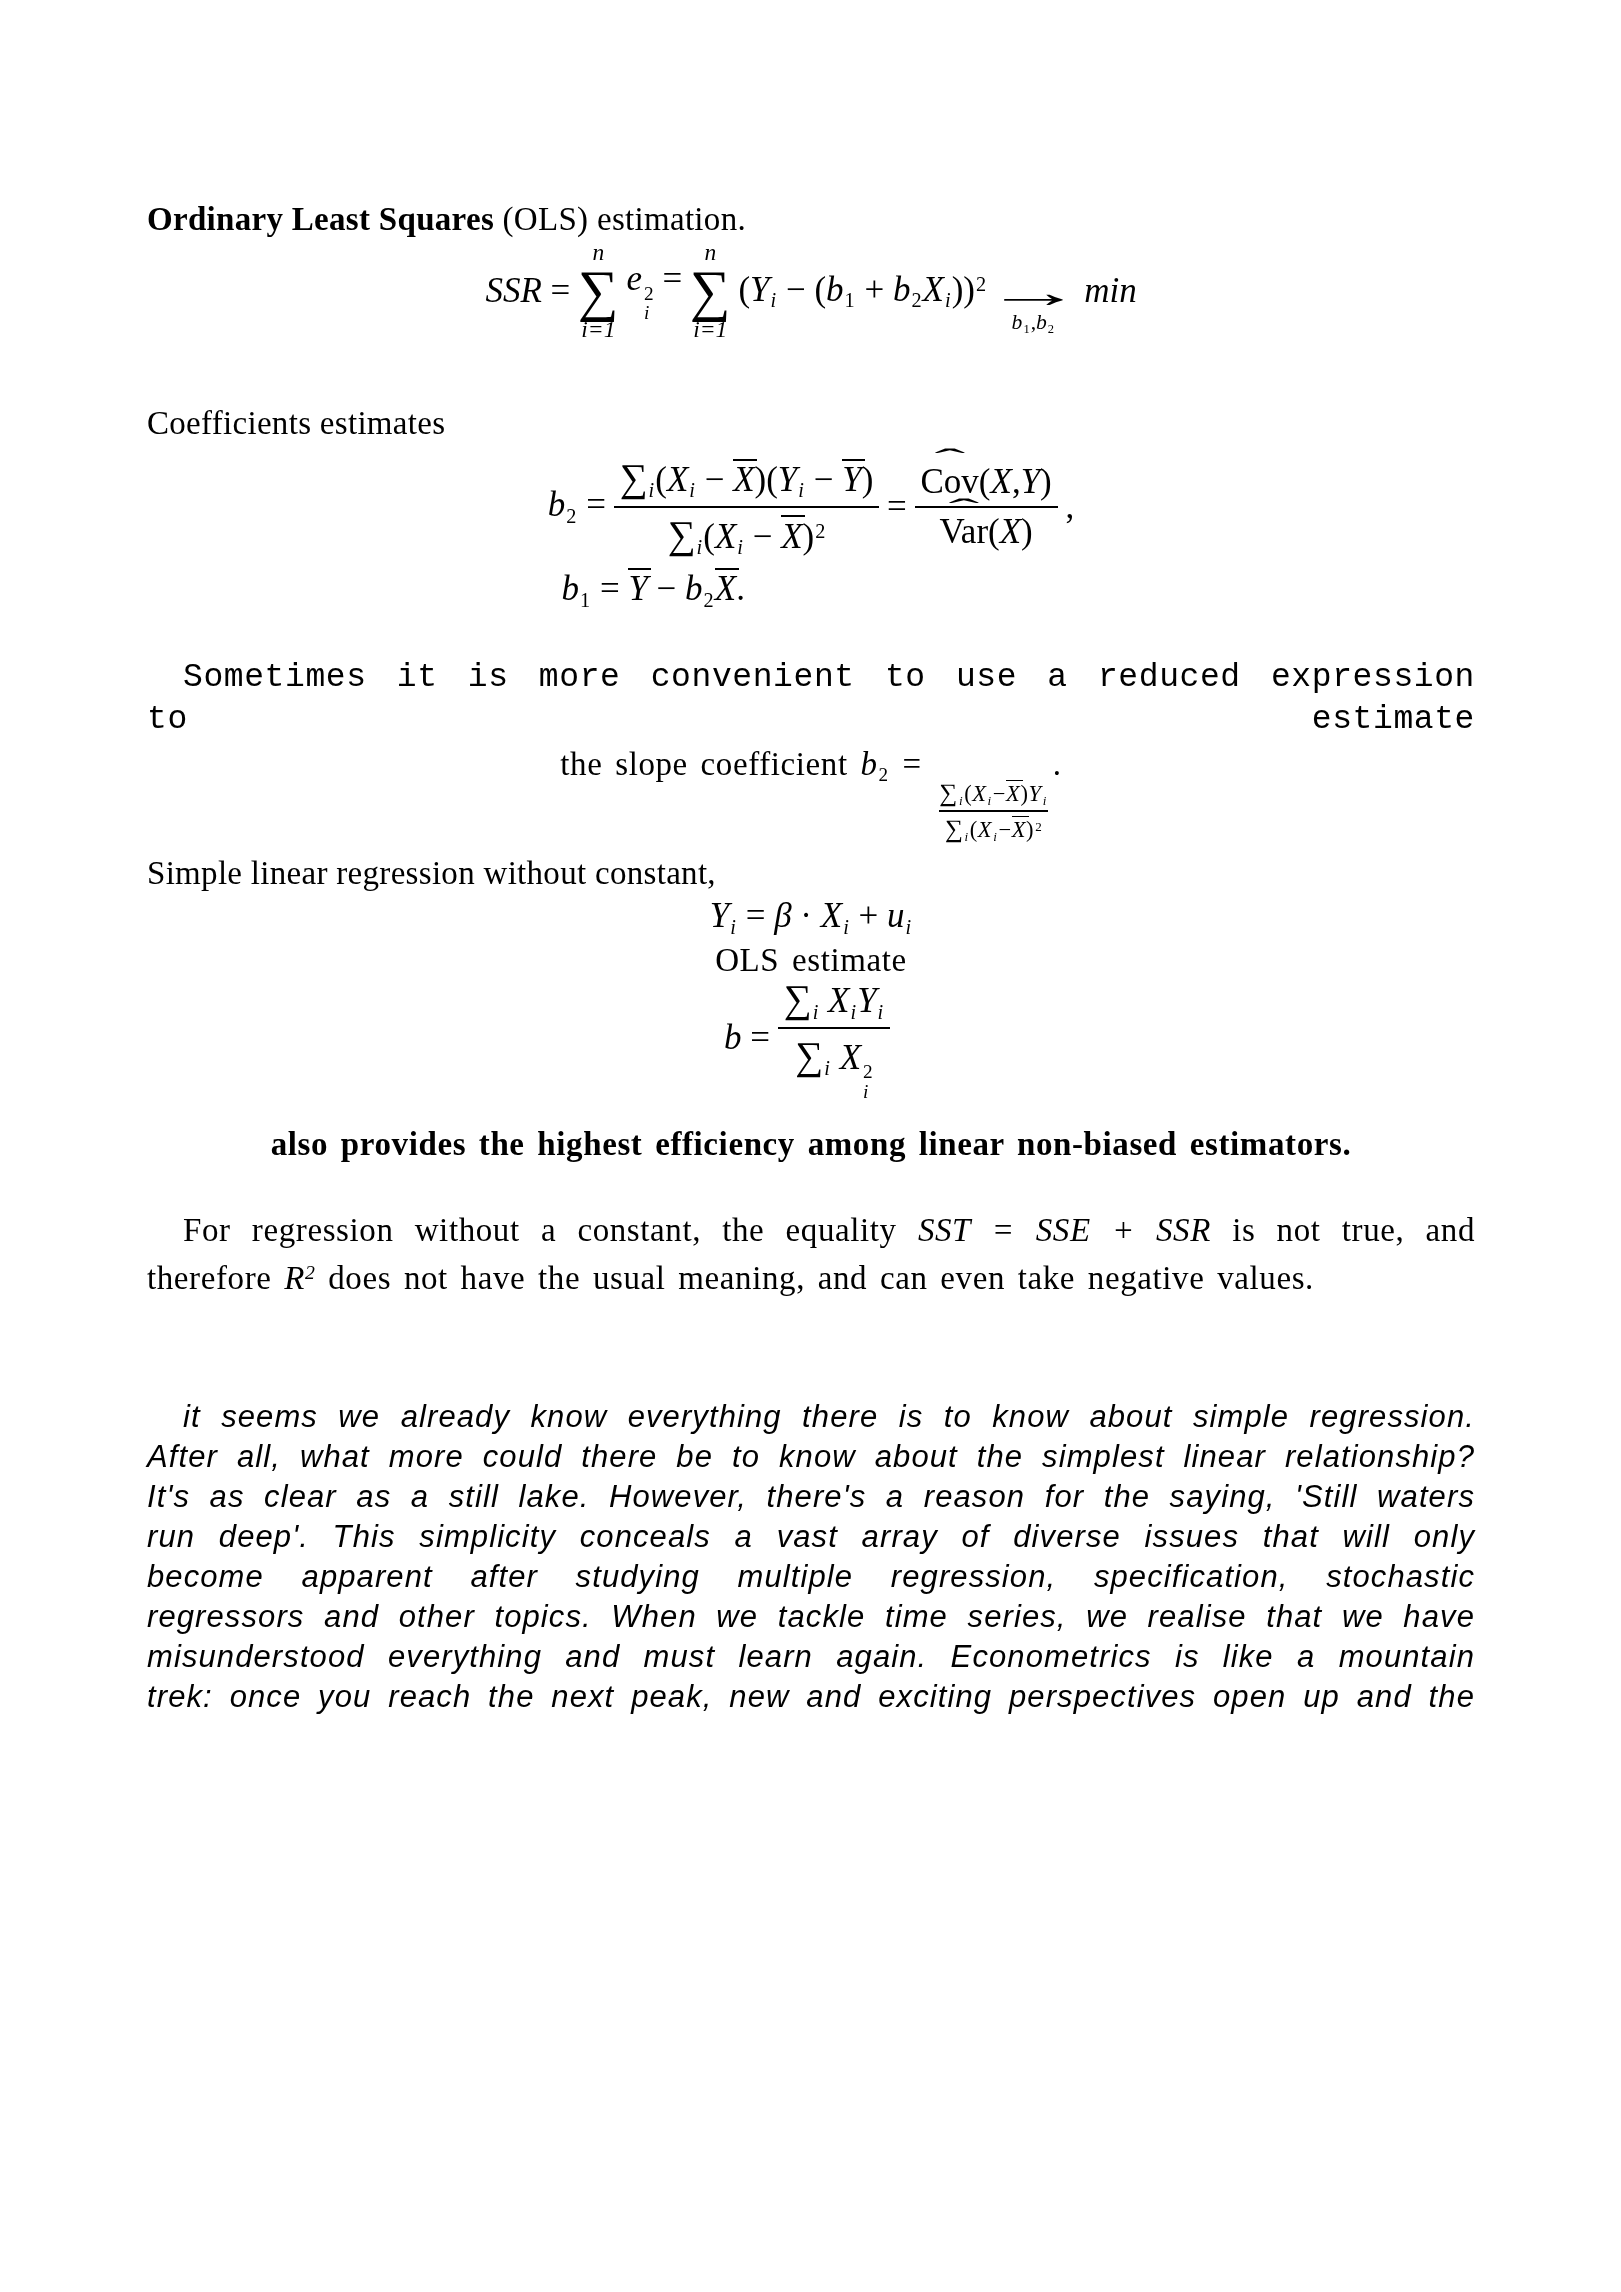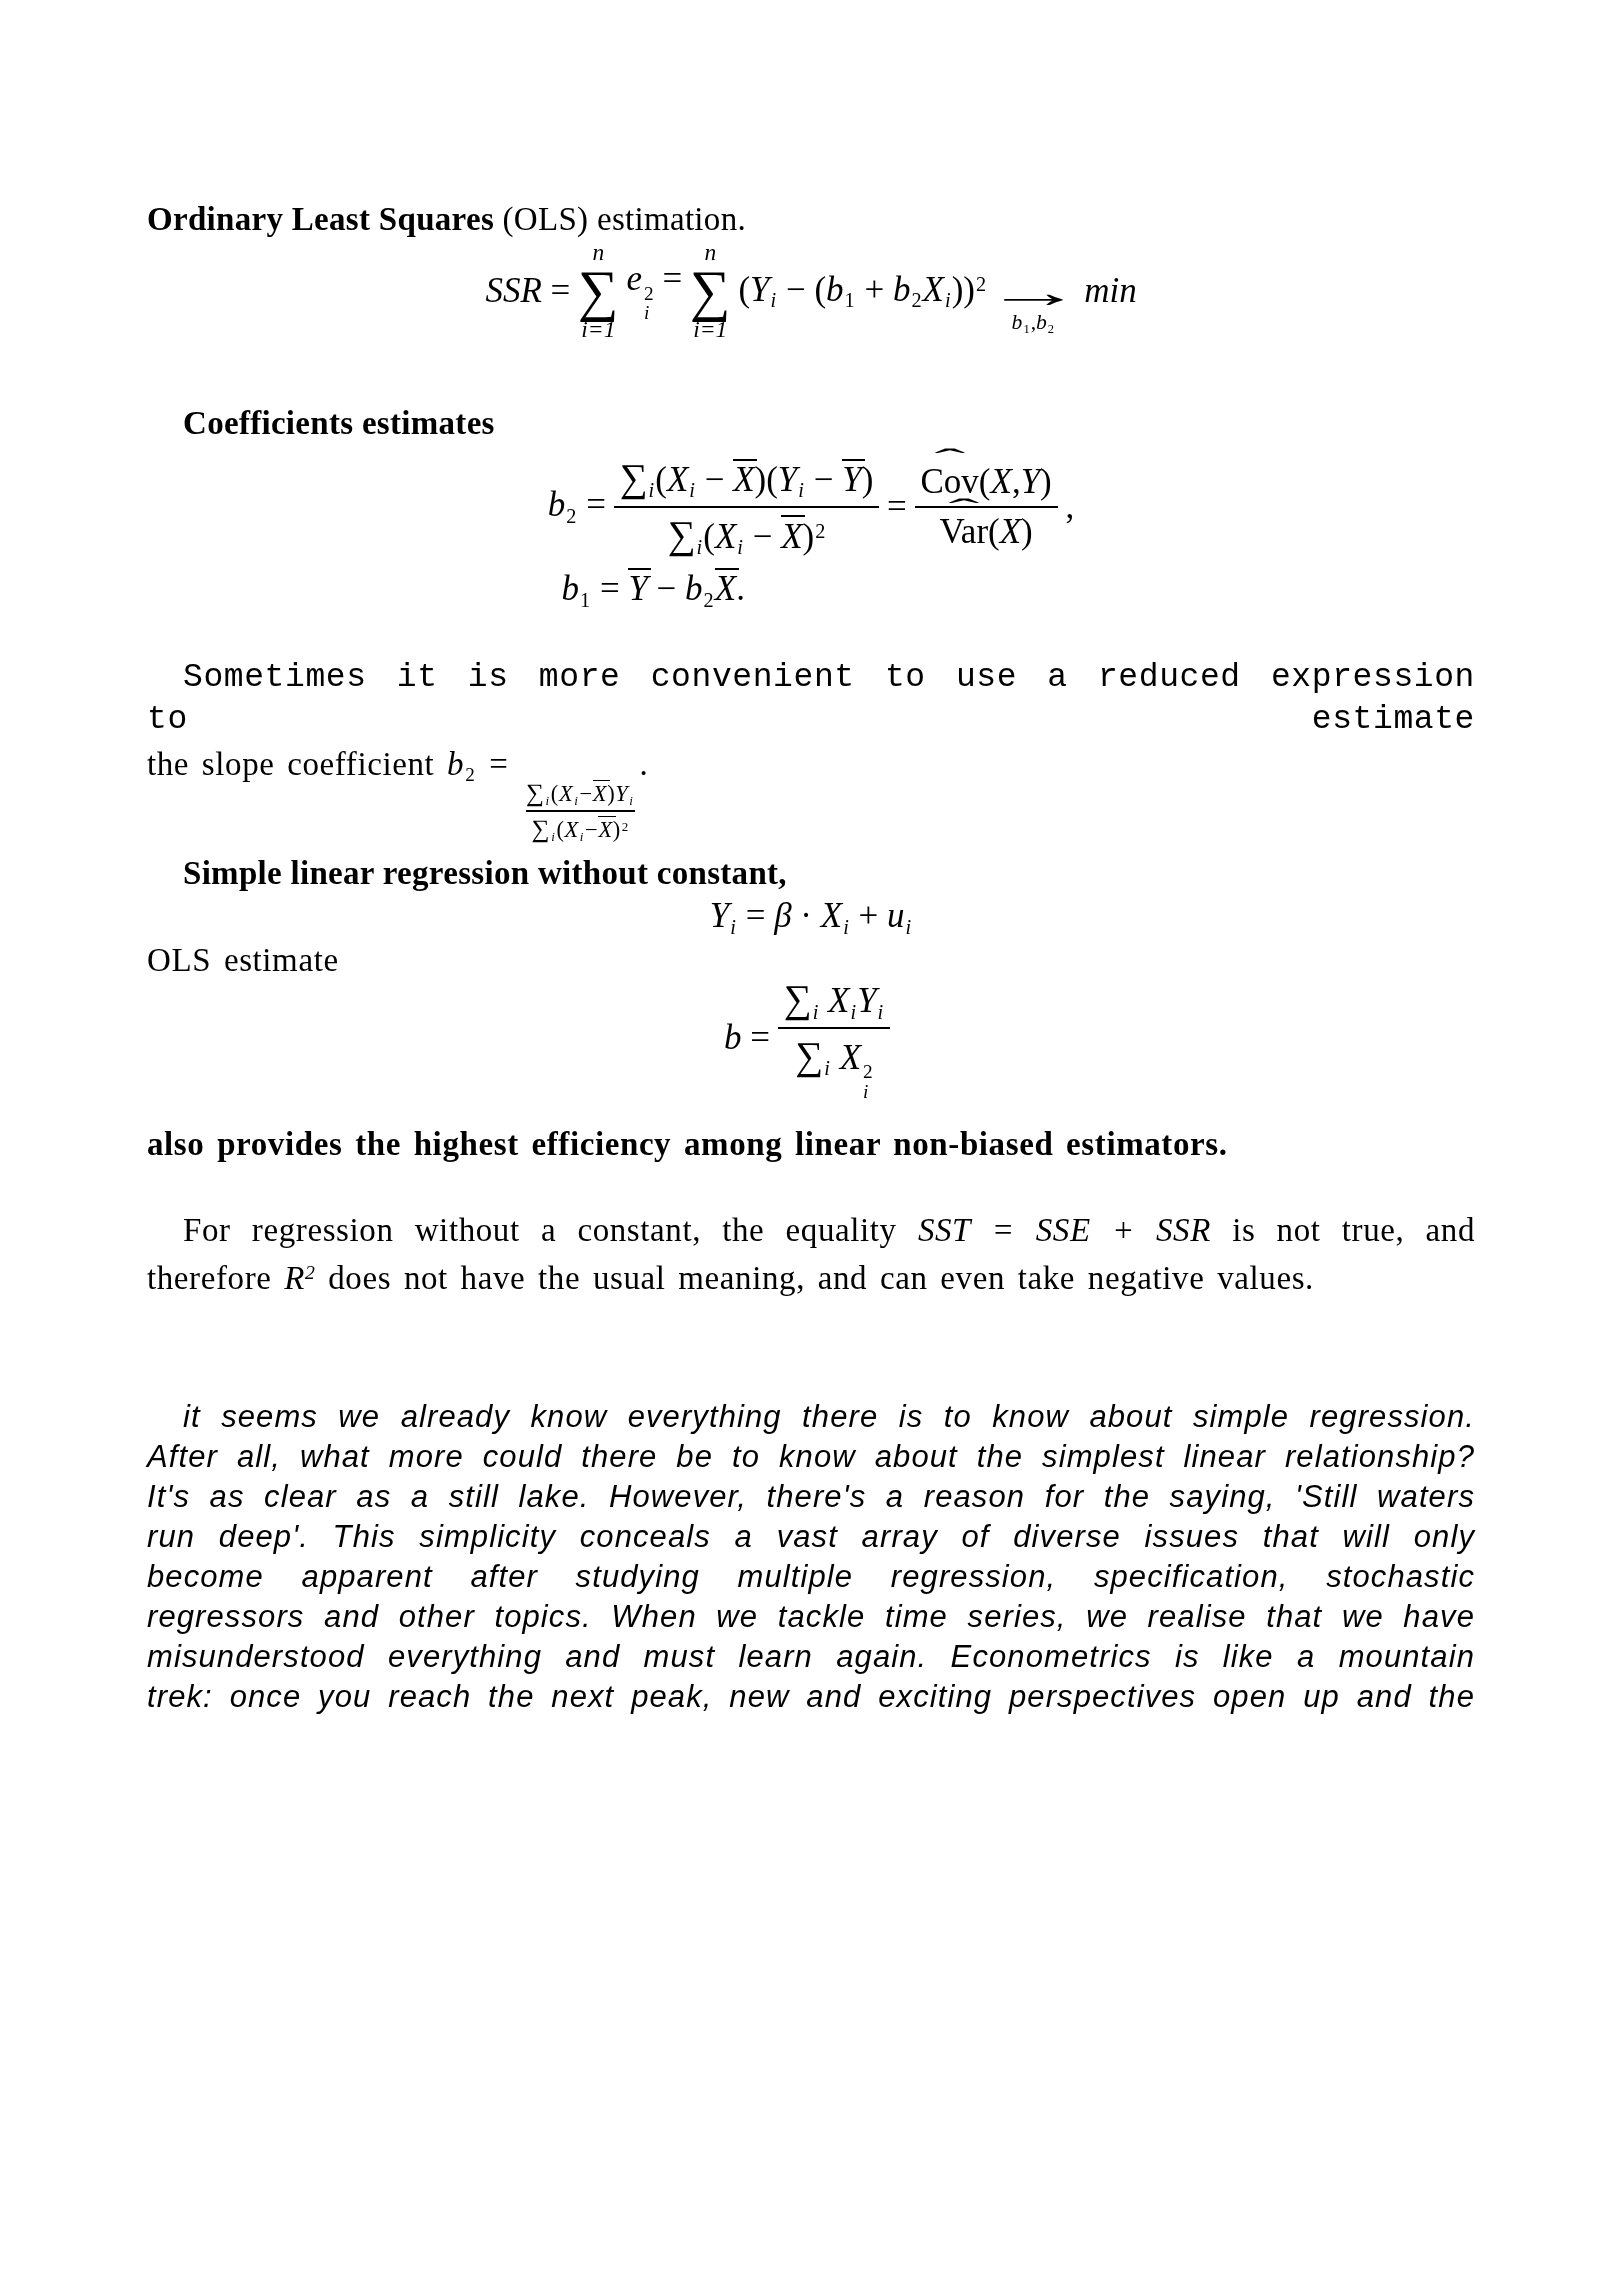--- a/index.html
+++ b/index.html
@@ -2,24 +2,24 @@
 <html><head>
 <meta charset="utf-8">
 <style>
   html,body{margin:0;padding:0;background:#ffffff;}
   .page{width:1621px;height:1714px;background:#ffffff;color:#000;overflow:hidden;position:relative;
         font-family:"Liberation Serif","DejaVu Serif",serif;}
   .content{padding:198px 146px 0 147px;}
 
   
   .para{font-size:33px;line-height:42px;text-align:justify;letter-spacing:0.6px;word-spacing:3.9px;margin-top:44px;}
-  .left{text-align:left;}
+  .left{text-align:center;}
   .oneline{text-align:justify;text-align-last:justify;}
   .indent{text-indent:36px;}
-  .head{font-weight:bold;margin-left:36px;font-size:33px;line-height:42px;letter-spacing:0.3px;}
+  .head{font-weight:normal;font-size:33px;line-height:42px;letter-spacing:0.3px;}
   .title{font-size:33px;line-height:43px;letter-spacing:0.3px;}
   .title .b{font-weight:bold;}
   .mi{font-style:italic;}
   .msup{font-size:0.6em;vertical-align:0.5em;}
 
   
   .eqrow{display:flex;justify-content:center;align-items:center;font-size:35px;line-height:1.15;}
   .it{font-style:italic;}
   .sub{font-size:0.58em;vertical-align:-0.32em;margin:0 1px;}
   .sup{font-size:0.58em;vertical-align:0.48em;margin-left:1px;}

